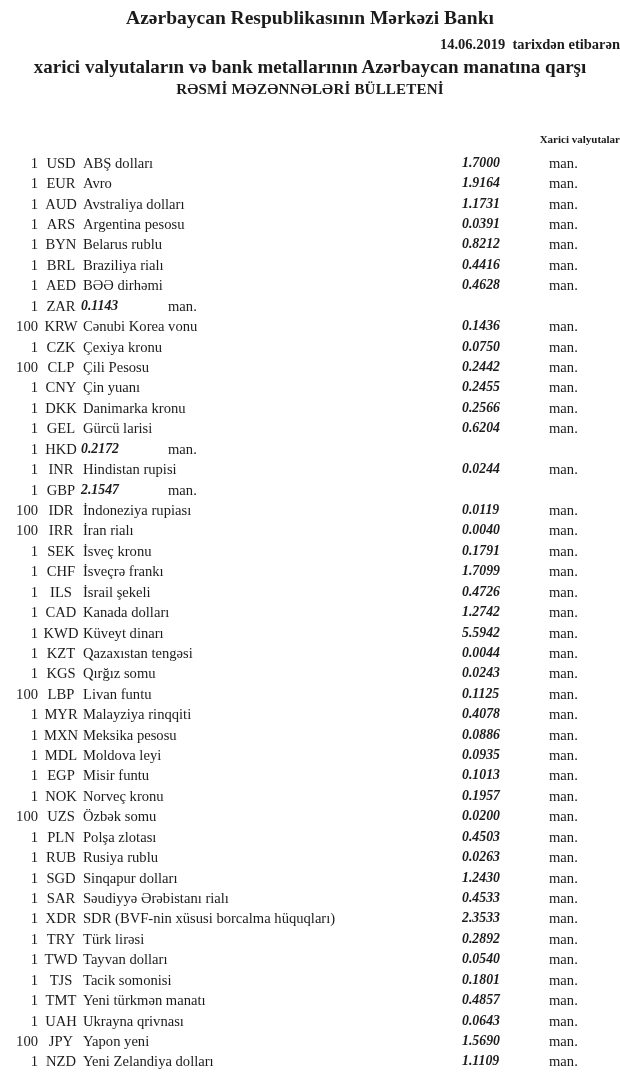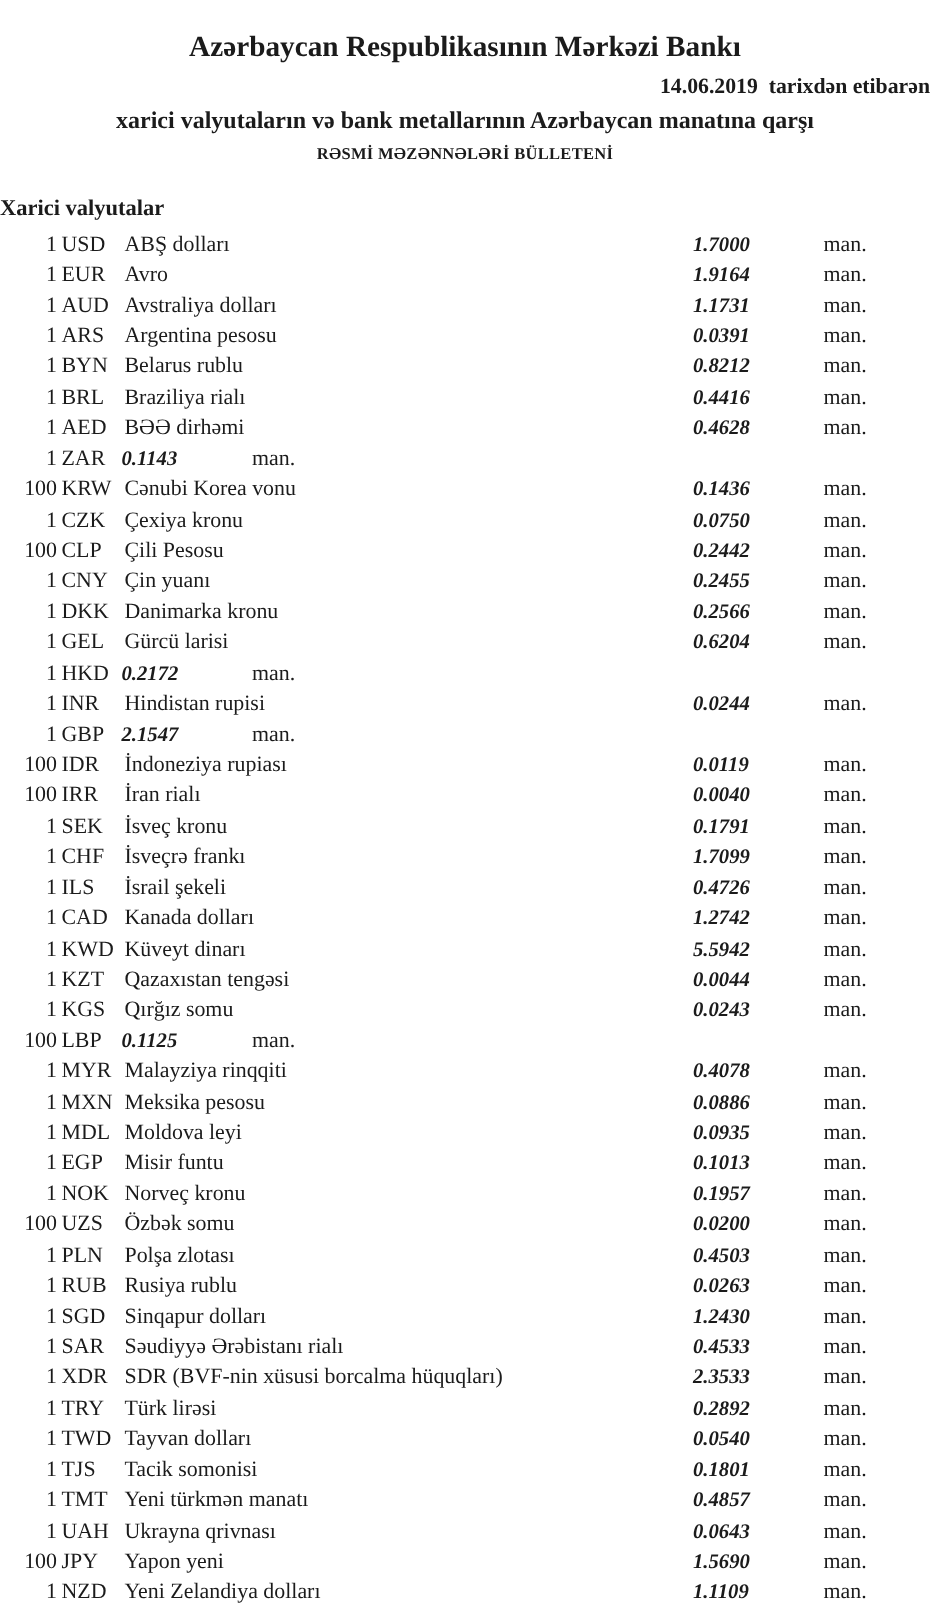--- a/index.html
+++ b/index.html
@@ -18,50 +18,50 @@
   }
   .header {
     position: absolute;
     top: 0;
     left: 0;
     right: 0;
     text-align: center;
     font-weight: bold;
   }
   .title {
-    margin-top: 21px;
+    margin-top: 7px;
     font-size: 19.5px;
     line-height: 22px;
   }
   .date-line {
     margin-top: 7px;
     font-size: 14.5px;
     line-height: 17px;
     white-space: pre;
     text-align: right;
   }
   .subtitle {
     margin-top: 5px;
-    font-size: 16px;
+    font-size: 19px;
     line-height: 17px;
   }
   .bulletin-title {
     margin-top: 5px;
-    font-size: 11px;
+    font-size: 15px;
     line-height: 18px;
     letter-spacing: 0.2px;
   }
   .section-title {
     position: absolute;
     top: 130px;
     left: 0;
     right: 0;
-    text-align: left;
+    text-align: right;
     font-weight: bold;
-    font-size: 15px;
+    font-size: 11px;
     line-height: 18px;
   }
   .rows {
     position: absolute;
     top: 152.8px;
     left: 0;
     right: 0;
   }
   .row {
     display: flex;
@@ -73,21 +73,21 @@
   }
   .qty {
     flex: 0 0 auto;
     width: 38px;
     text-align: right;
   }
   .code {
     flex: 0 0 auto;
     width: 40px;
     margin-left: 3px;
-    text-align: left;
+    text-align: center;
   }
   .name {
     flex: 1 1 auto;
     padding-left: 2px;
     overflow: hidden;
   }
   .rate {
     flex: 0 0 auto;
     width: 80px;
     font-weight: bold;
@@ -317,20 +317,21 @@
     <span class="qty">1</span>
     <span class="code">KGS</span>
     <span class="name">Qırğız somu</span>
     <span class="rate">0.0243</span>
     <span class="man">man.</span>
   </div>
 
   <div class="row">
     <span class="qty">100</span>
     <span class="code">LBP</span>
+    <span class="name">Livan funtu</span>
     <span class="rate">0.1125</span>
     <span class="man">man.</span>
   </div>
 
   <div class="row">
     <span class="qty">1</span>
     <span class="code">MYR</span>
     <span class="name">Malayziya rinqqiti</span>
     <span class="rate">0.4078</span>
     <span class="man">man.</span>

